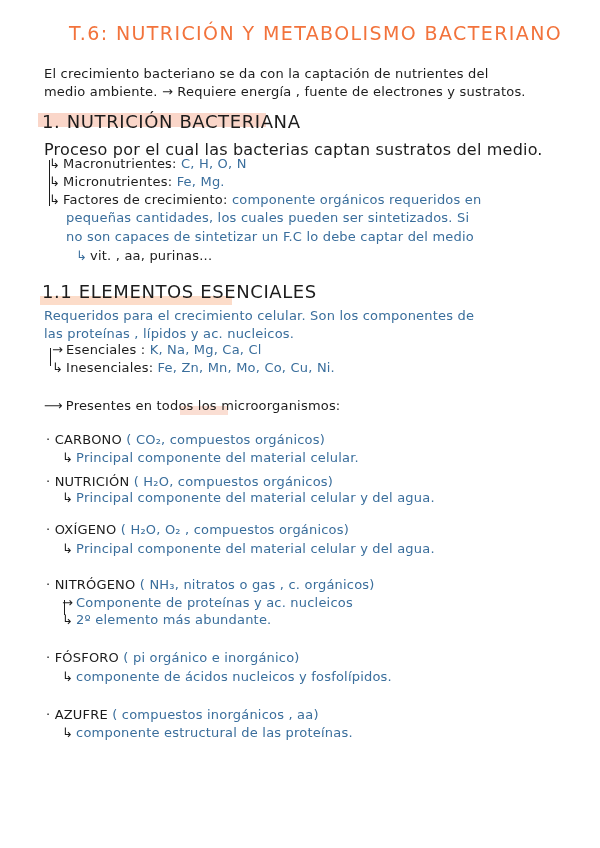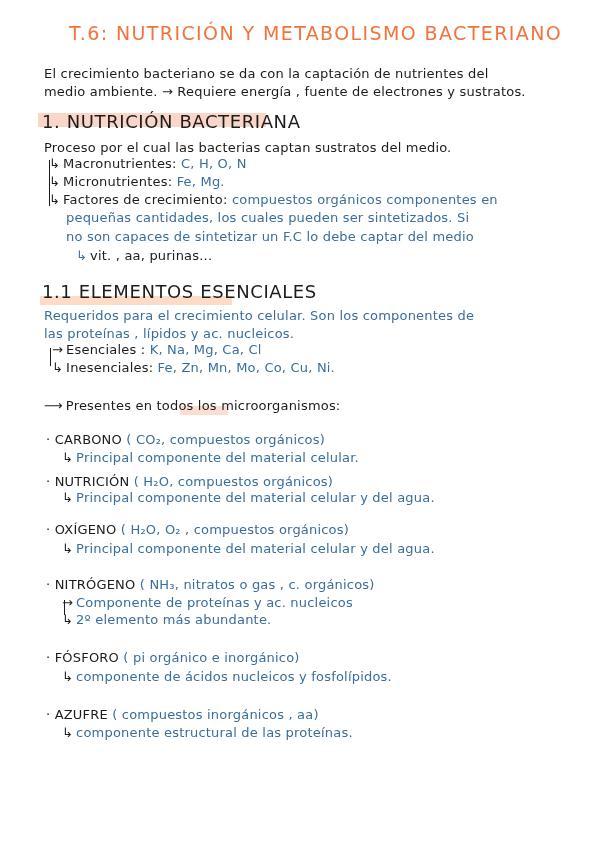--- a/index.html
+++ b/index.html
@@ -32,35 +32,35 @@
 <div class="page">
 
   <div class="title">T.6: NUTRICIÓN Y METABOLISMO BACTERIANO</div>
 
   <div class="ln blk" style="left:32px; top:66px;">El crecimiento bacteriano se da con la captación de nutrientes del</div>
   <div class="ln blk" style="left:32px; top:84px;">medio ambiente. → Requiere energía , fuente de electrones y sustratos.</div>
 
   <div class="hl-bar" style="left:26px; top:113px; width:228px; height:14px;"></div>
   <div class="hl" style="left:30px; top:111px;">1. NUTRICIÓN BACTERIANA</div>
 
-  <div class="ln blk" style="left:32px; top:140px; font-size:13px;">Proceso por el cual las bacterias captan sustratos del medio.</div>
+  <div class="ln blk" style="left:32px; top:140px; font-size:16px;">Proceso por el cual las bacterias captan sustratos del medio.</div>
 
   <div class="bracket-open" style="left:37px; top:160px; height:46px;"></div>
 
   <div class="ln" style="left:37px; top:156px;">
     <span class="blk arrow">↳</span><span class="blk">Macronutrientes:</span>
     <span class="blu">C, H, O, N</span>
   </div>
   <div class="ln" style="left:37px; top:174px;">
     <span class="blk arrow">↳</span><span class="blk">Micronutrientes:</span>
     <span class="blu">Fe, Mg.</span>
   </div>
   <div class="ln" style="left:37px; top:192px;">
     <span class="blk arrow">↳</span><span class="blk">Factores de crecimiento:</span>
-    <span class="blu">compuestos orgánicos componentes en</span>
+    <span class="blu">componente orgánicos requeridos en</span>
   </div>
   <div class="ln blu" style="left:54px; top:210px;">pequeñas cantidades, los cuales pueden ser sintetizados. Si</div>
   <div class="ln blu" style="left:54px; top:229px;text-align:center;">no son capaces de sintetizar un F.C lo debe captar del medio</div>
   <div class="ln" style="left:64px; top:248px;text-align:center;">
     <span class="blu arrow">↳</span><span class="blk">vit. , aa, purinas...</span>
   </div>
 
   <div class="hl-bar2" style="left:28px; top:296px; width:192px; height:9px;"></div>
   <div class="hl" style="left:30px; top:281px;">1.1 ELEMENTOS ESENCIALES</div>
 

